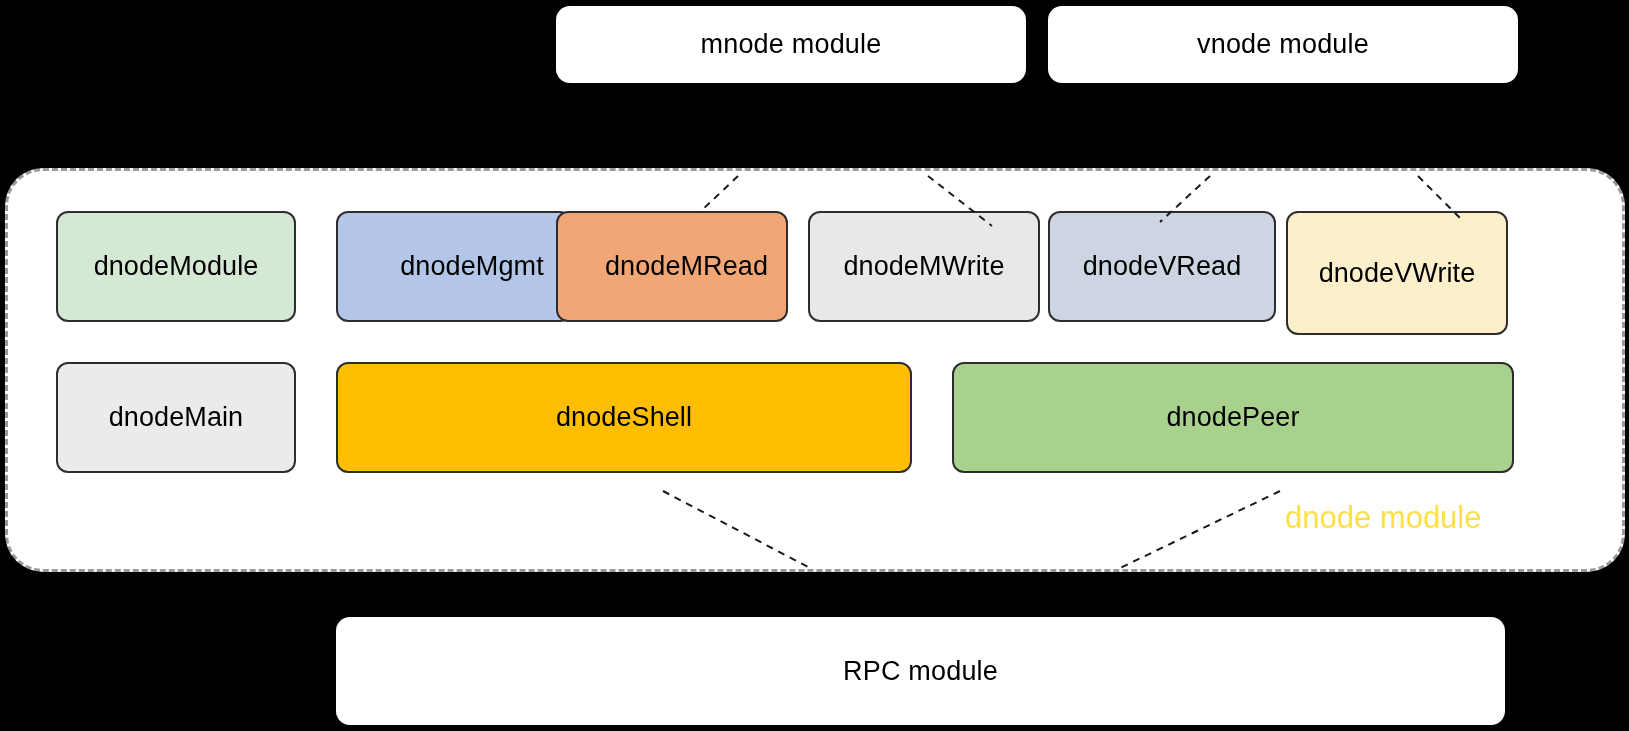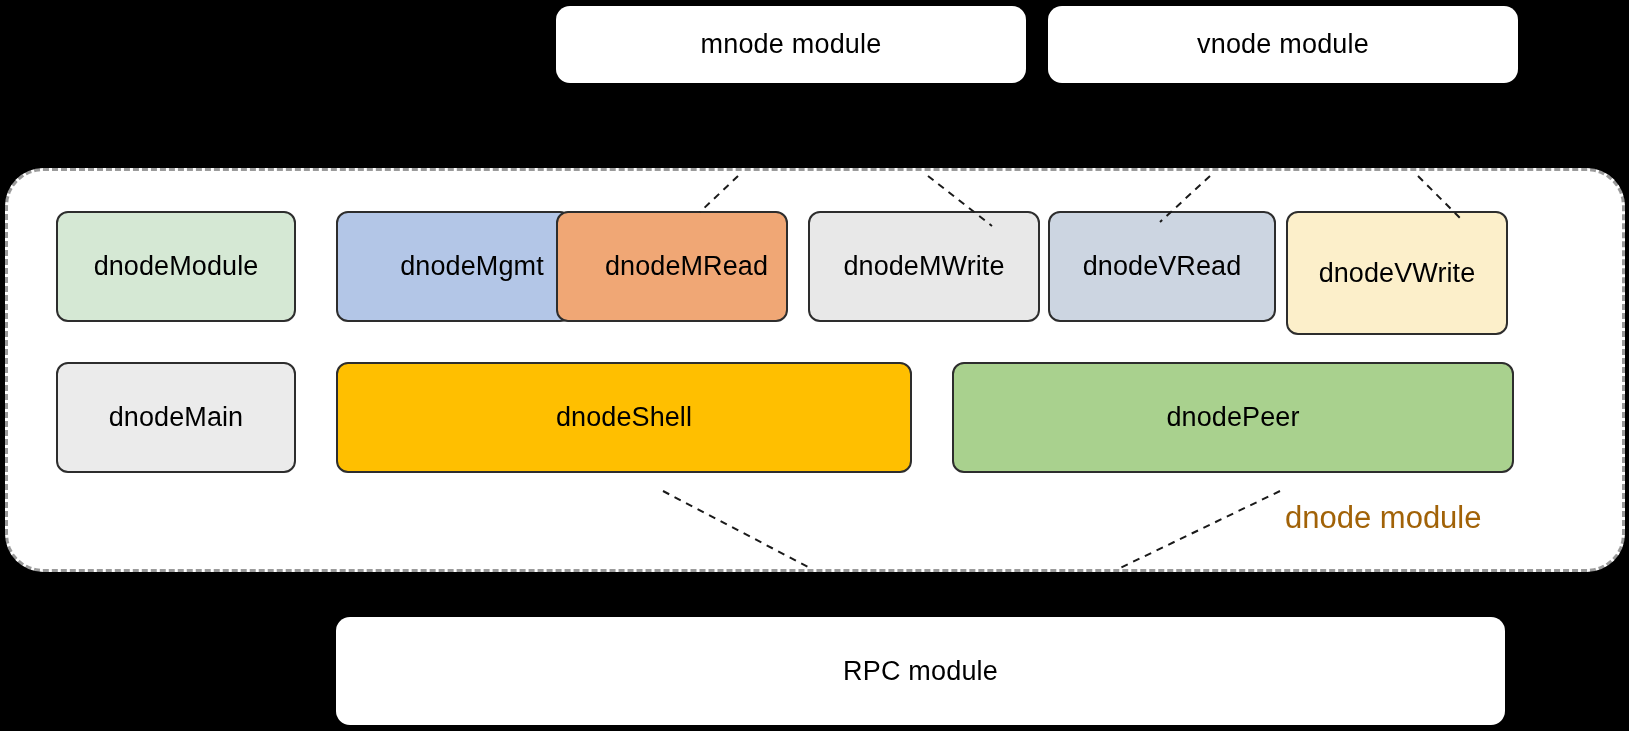--- a/index.html
+++ b/index.html
@@ -48,21 +48,21 @@
     display: flex;
     align-items: center;
     justify-content: center;
     color: #000000;
     font-size: 27px;
     letter-spacing: 0.1px;
   }
 
   .container-label {
     position: absolute;
-    color: #a16207;
+    color: #fde047;
     font-size: 31px;
     white-space: nowrap;
   }
 
   .connector-layer {
     position: absolute;
     left: 0;
     top: 0;
     width: 1629px;
     height: 731px;

